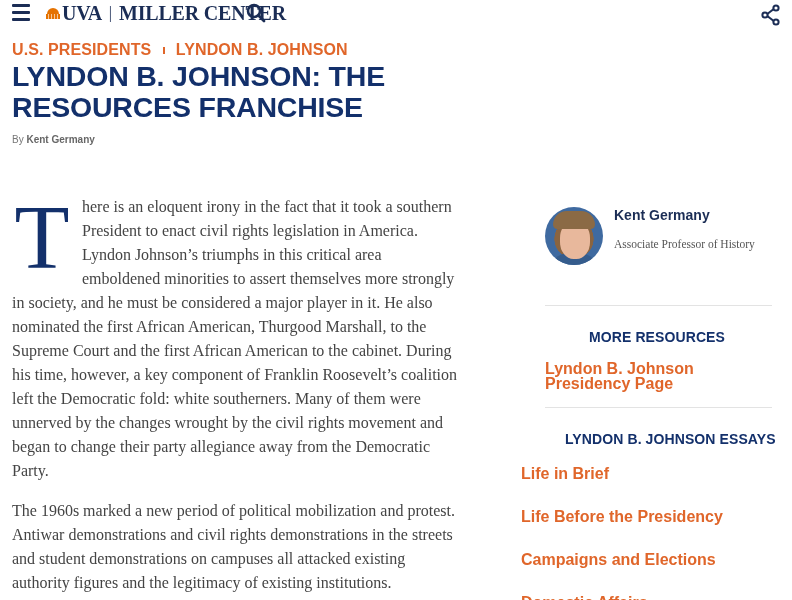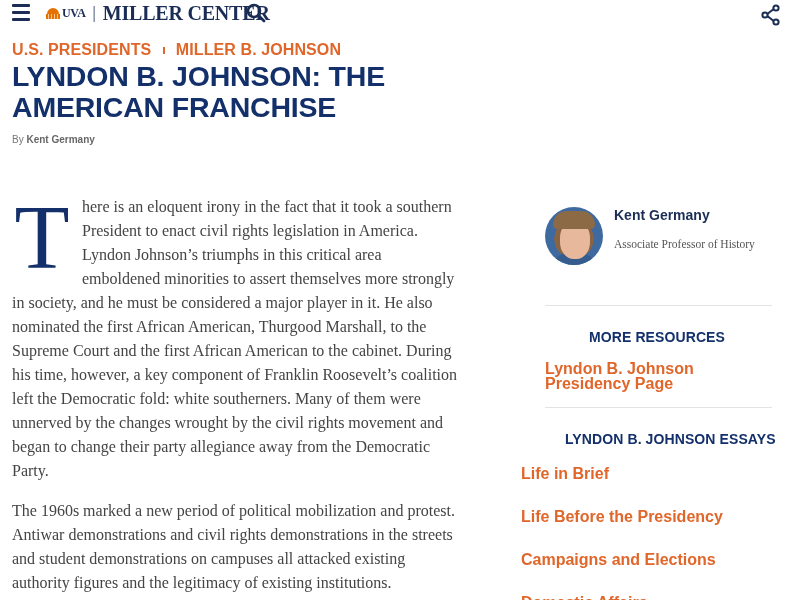--- a/index.html
+++ b/index.html
@@ -6,21 +6,21 @@
     html, body { width: 792px; height: 600px; overflow: hidden; background: #ffffff; }
     body { position: relative; font-family: "Liberation Sans", sans-serif; color: #333; }
 
     .topbar { position: absolute; left: 0; top: 0; width: 792px; height: 28px; }
     .hamburger { position: absolute; left: 12px; top: 4px; width: 18px; height: 16px; cursor: pointer; }
     .hamburger span { display: block; height: 2.5px; background: #1b2d55; margin-bottom: 4.5px; border-radius: 1px; }
     .logo { position: absolute; left: 46px; top: 3px; height: 20px; display: flex; align-items: center; }
     .rotunda { width: 14px; height: 11px; position: relative; margin-right: 2px; }
     .rotunda .dome { position: absolute; left: 1px; top: 0; width: 12px; height: 6px; background: #e57200; border-radius: 6px 6px 0 0; }
     .rotunda .base { position: absolute; left: 0; top: 6px; width: 14px; height: 5px; background: repeating-linear-gradient(90deg, #e57200 0 2px, #f6c79a 2px 3px); }
-    .logo-uva { font-family: "Liberation Serif", serif; font-weight: bold; font-size: 12px; color: #1b2d55; letter-spacing: -0.3px; }
+    .logo-uva { font-family: "Liberation Serif", serif; font-weight: bold; font-size: 20px; color: #1b2d55; letter-spacing: -0.3px; }
     .logo-sep { font-family: "Liberation Serif", serif; font-size: 16px; color: #1b2d55; margin: 0 7px 0 7px; }
     .logo-mc { font-family: "Liberation Serif", serif; font-weight: bold; font-size: 20px; color: #1b2d55; letter-spacing: -0.2px; }
     .search-btn { position: absolute; left: 246px; top: 3px; width: 20px; height: 20px; cursor: pointer; }
     .share-btn { position: absolute; left: 761px; top: 4px; width: 20px; height: 22px; cursor: pointer; }
 
     .breadcrumb { position: absolute; left: 12px; top: 41px; display: flex; align-items: center; font-size: 16px; font-weight: bold; color: #e0662a; letter-spacing: 0.1px; }
     .breadcrumb .sep { display: inline-block; width: 1.5px; height: 7px; background: #e0662a; margin: 0 11px 0 12px; }
     .breadcrumb a { color: #e0662a; text-decoration: none; }
 
     .title { position: absolute; left: 12px; top: 61px; width: 510px; font-size: 28.5px; line-height: 31px; font-weight: bold; color: #13306b; letter-spacing: -0.2px; }
@@ -74,24 +74,24 @@
         <circle cx="15" cy="4" r="2.6" fill="#fff" stroke="#1b2d55" stroke-width="2"></circle>
         <circle cx="4" cy="11" r="2.6" fill="#fff" stroke="#1b2d55" stroke-width="2"></circle>
         <circle cx="15" cy="18" r="2.6" fill="#fff" stroke="#1b2d55" stroke-width="2"></circle>
       </svg>
   </div>
 </div>
 
 <nav class="breadcrumb">
   <a>U.S. PRESIDENTS</a>
   <span class="sep"></span>
-  <a>MILLER B. JOHNSON</a>
+  <a>LYNDON B. JOHNSON</a>
 </nav>
 
-<h1 class="title">LYNDON B. JOHNSON: THE AMERICAN FRANCHISE</h1>
+<h1 class="title">LYNDON B. JOHNSON: THE RESOURCES FRANCHISE</h1>
 <div class="byline">
   <span>By</span>
   <b>Kent Germany</b>
 </div>
 
 <div class="article">
   <p><span class="dropcap">T</span><span>here is an eloquent irony in the fact that it took a southern President to enact civil rights legislation in America. Lyndon Johnson’s triumphs in this critical area emboldened minorities to assert themselves more strongly in society, and he must be considered a major player in it. He also nominated the first African American, Thurgood Marshall, to the Supreme Court and the first African American to the cabinet. During his time, however, a key component of Franklin Roosevelt’s coalition left the Democratic fold: white southerners. Many of them were unnerved by the changes wrought by the civil rights movement and began to change their party allegiance away from the Democratic Party.</span></p>
   <p>The 1960s marked a new period of political mobilization and protest. Antiwar demonstrations and civil rights demonstrations in the streets and student demonstrations on campuses all attacked existing authority figures and the legitimacy of existing institutions.</p>
 </div>
 

